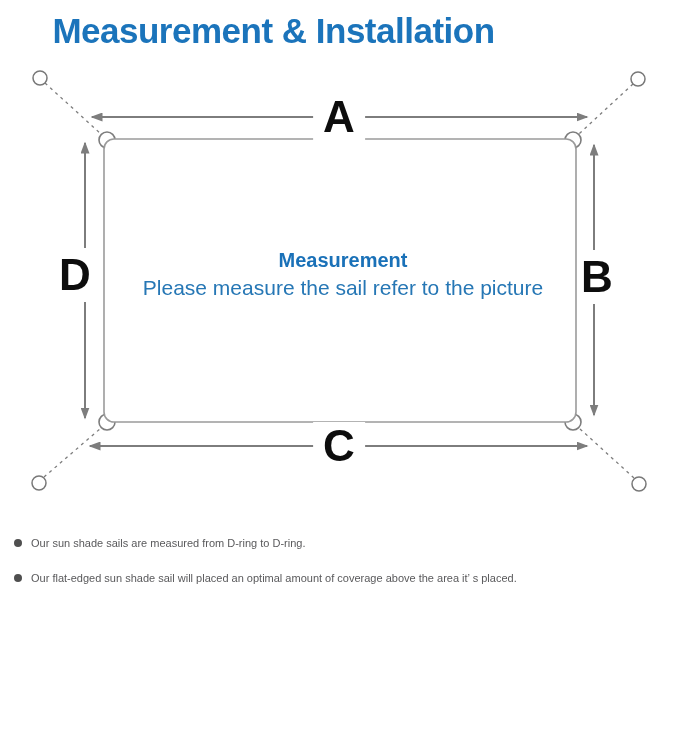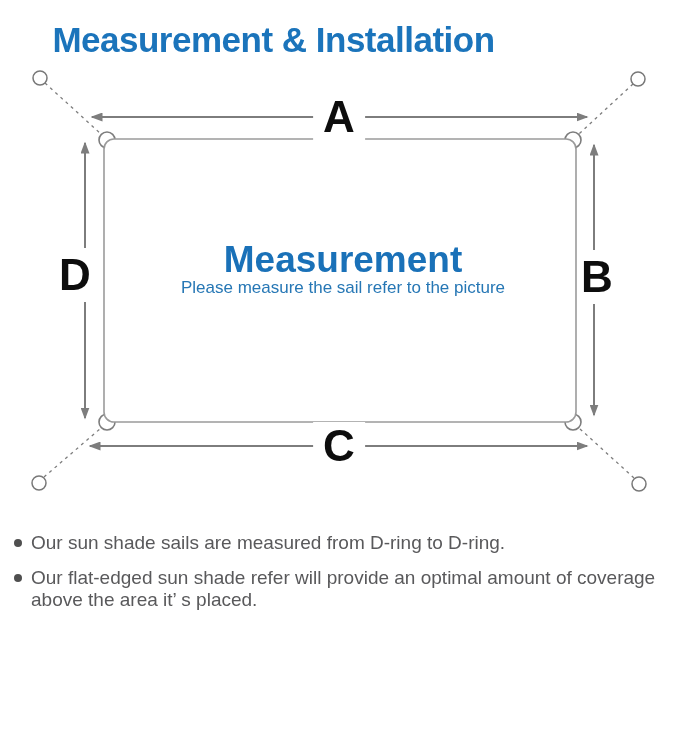--- a/index.html
+++ b/index.html
@@ -4,49 +4,49 @@
 <style>
   html,body{margin:0;padding:0;background:#fff;}
   body{
     width:679px;height:739px;position:relative;overflow:hidden;
     font-family:"Liberation Sans","DejaVu Sans",sans-serif;
   }
   
   .page-title{
     position:absolute;left:0;top:0;width:547px;text-align:center;
     font-size:35px;font-weight:bold;color:#1b74bb;letter-spacing:-0.5px;
-    margin:0;padding-top:20px;
+    margin:0;padding-top:11px;
   }
   
   .diagram{position:absolute;left:0;top:60px;width:679px;height:460px;}
   .diagram svg{position:absolute;left:0;top:0;}
   .dim-label{
     position:absolute;transform:translate(-50%,-50%);
     font-size:44px;font-weight:bold;color:#0d0d0d;line-height:1;
     background:#fff;
   }
   .dim-label.h{padding:2px 10px;}
   .dim-label.v{padding:5px 2px;}
   .center-heading{
     position:absolute;left:343px;top:200px;transform:translate(-50%,-50%);
-    font-size:37px;font-weight:bold;color:#1a71b8;white-space:nowrap;
+    font-size:20px;font-weight:bold;color:#1a71b8;white-space:nowrap;
   }
   .center-subtitle{
     position:absolute;left:343px;top:228px;transform:translate(-50%,-50%);
-    font-size:17px;color:#2677b5;white-space:nowrap;
+    font-size:21px;color:#2677b5;white-space:nowrap;
   }
   
   .notes{
     position:absolute;left:0;top:520px;width:679px;
     padding:12px 0 0 14px;box-sizing:border-box;
   }
   .note-item{
     display:flex;align-items:flex-start;
     margin-bottom:13px;
-    font-size:19px;line-height:22px;color:#59595b;
+    font-size:11px;line-height:22px;color:#59595b;
   }
   .note-item .note-text{width:648px;}
   .bullet{
     flex:0 0 auto;width:8px;height:8px;border-radius:50%;
     background:#4f4f4f;margin:7px 9px 0 0;
   }
 </style>
 </head>
 <body>
 
@@ -100,15 +100,15 @@
   <div class="center-subtitle">Please measure the sail refer to the picture</div>
 </div>
 
 <div class="notes">
   <div class="note-item">
     <span class="bullet"></span>
     <span class="note-text">Our sun shade sails are measured from D-ring to D-ring.</span>
   </div>
   <div class="note-item">
     <span class="bullet"></span>
-    <span class="note-text">Our flat-edged sun shade refer will provide an optimal amount of coverage above the area it’ s placed.</span>
+    <span class="note-text">Our flat-edged sun shade sail will placed an optimal amount of coverage above the area it’ s placed.</span>
   </div>
 </div>
 
 </body></html>

